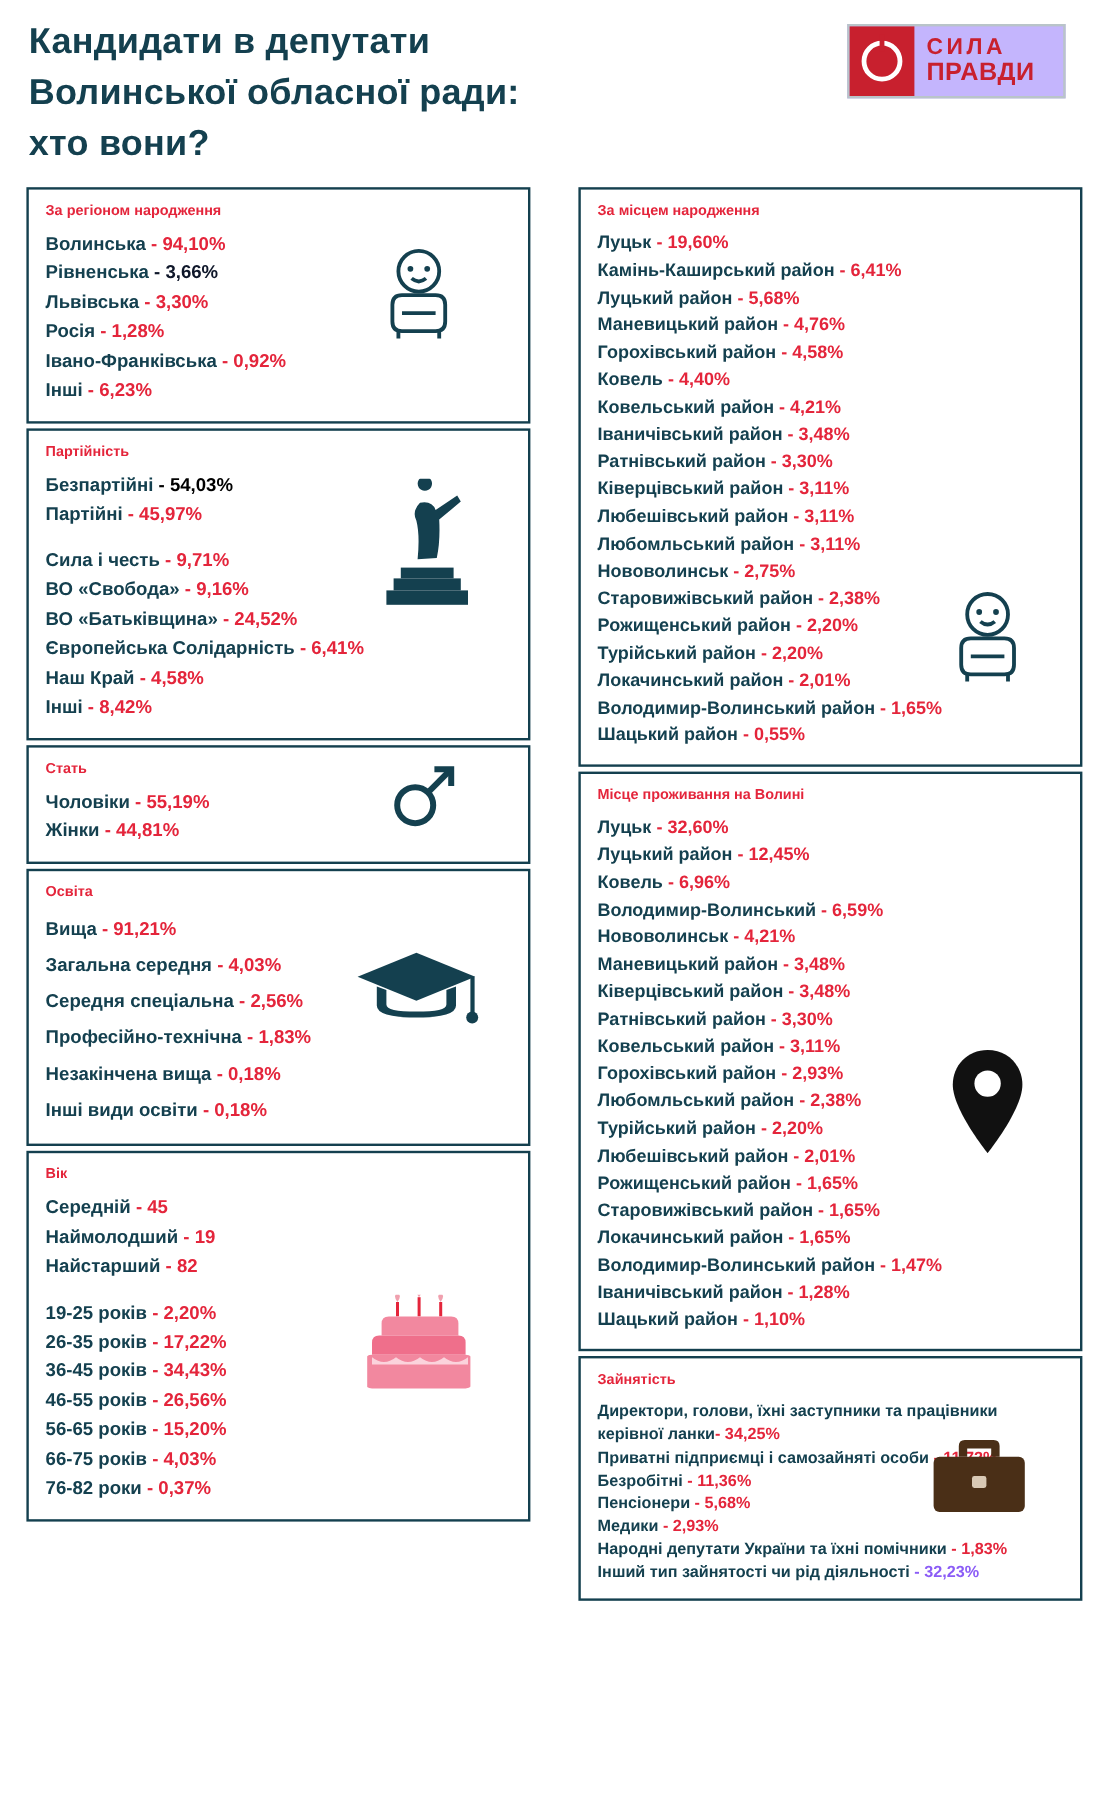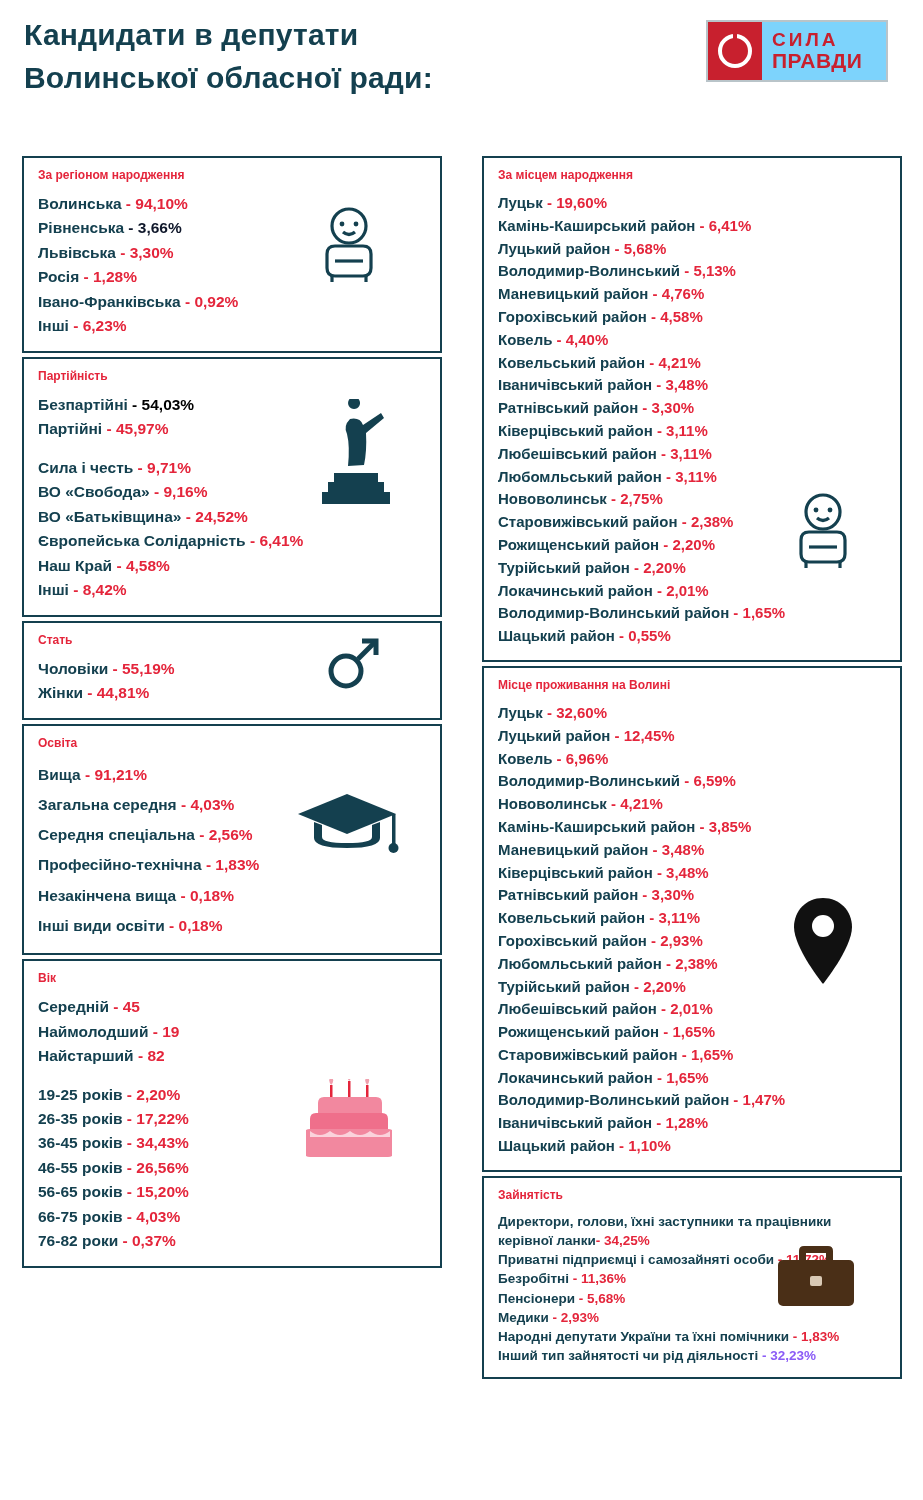--- a/index.html
+++ b/index.html
@@ -39,21 +39,21 @@
     width: 620px;
   }
   .title .line { display: block; white-space: nowrap; }
 
   .logo {
     position: absolute;
     top: 6px;
     right: 16px;
     width: 182px;
     height: 62px;
-    background: #7dd3fc;
+    background: #c4b5fd;
     border: 2px solid #b9c4c9;
     display: flex;
     align-items: center;
     box-sizing: border-box;
     margin-left: 20px;
   }
   .logo-mark {
     width: 54px;
     height: 58px;
     background: #c8202e;
@@ -164,20 +164,21 @@
 </style>
 </head>
 <body>
 
 <div class="page">
 
   <div class="header">
     <div class="title">
       <span class="line">Кандидати в депутати</span>
       <span class="line">Волинської обласної ради:</span>
+      <span class="line">хто вони?</span>
     </div>
     <div class="logo">
       <div class="logo-mark">
         <div class="logo-mark-inner"></div>
       </div>
       <div class="logo-text">
         <div class="l1">СИЛА</div>
         <div class="l2">ПРАВДИ</div>
       </div>
     </div>
@@ -316,21 +317,20 @@
   </div>
 
   <div class="col-right">
 
     <div class="panel">
       <div class="panel-title">За місцем народження</div>
       <ul class="rows dense">
         <li><span>Луцьк</span><span class="val" style="color: rgb(228, 37, 59);"> - 19,60%</span></li>
         <li><span>Камінь-Каширський район</span><span class="val" style="color: rgb(228, 37, 59);"> - 6,41%</span></li>
         <li><span>Луцький район</span><span class="val" style="color: rgb(228, 37, 59);"> - 5,68%</span></li>
-        <li><span>Володимир-Волинський</span><span class="val" style="color: rgb(228, 37, 59);"> - 5,13%</span></li>
         <li><span>Маневицький район</span><span class="val" style="color: rgb(228, 37, 59);"> - 4,76%</span></li>
         <li><span>Горохівський район</span><span class="val" style="color: rgb(228, 37, 59);"> - 4,58%</span></li>
         <li><span>Ковель</span><span class="val" style="color: rgb(228, 37, 59);"> - 4,40%</span></li>
         <li><span>Ковельський район</span><span class="val" style="color: rgb(228, 37, 59);"> - 4,21%</span></li>
         <li><span>Іваничівський район</span><span class="val" style="color: rgb(228, 37, 59);"> - 3,48%</span></li>
         <li><span>Ратнівський район</span><span class="val" style="color: rgb(228, 37, 59);"> - 3,30%</span></li>
         <li><span>Ківерцівський район</span><span class="val" style="color: rgb(228, 37, 59);"> - 3,11%</span></li>
         <li><span>Любешівський район</span><span class="val" style="color: rgb(228, 37, 59);"> - 3,11%</span></li>
         <li><span>Любомльський район</span><span class="val" style="color: rgb(228, 37, 59);"> - 3,11%</span></li>
         <li><span>Нововолинськ</span><span class="val" style="color: rgb(228, 37, 59);"> - 2,75%</span></li>
@@ -358,21 +358,20 @@
     </div>
 
     <div class="panel">
       <div class="panel-title">Місце проживання на Волині</div>
       <ul class="rows dense">
         <li><span>Луцьк</span><span class="val" style="color: rgb(228, 37, 59);"> - 32,60%</span></li>
         <li><span>Луцький район</span><span class="val" style="color: rgb(228, 37, 59);"> - 12,45%</span></li>
         <li><span>Ковель</span><span class="val" style="color: rgb(228, 37, 59);"> - 6,96%</span></li>
         <li><span>Володимир-Волинський</span><span class="val" style="color: rgb(228, 37, 59);"> - 6,59%</span></li>
         <li><span>Нововолинськ</span><span class="val" style="color: rgb(228, 37, 59);"> - 4,21%</span></li>
-        <li><span>Камінь-Каширський район</span><span class="val" style="color: rgb(228, 37, 59);"> - 3,85%</span></li>
         <li><span>Маневицький район</span><span class="val" style="color: rgb(228, 37, 59);"> - 3,48%</span></li>
         <li><span>Ківерцівський район</span><span class="val" style="color: rgb(228, 37, 59);"> - 3,48%</span></li>
         <li><span>Ратнівський район</span><span class="val" style="color: rgb(228, 37, 59);"> - 3,30%</span></li>
         <li><span>Ковельський район</span><span class="val" style="color: rgb(228, 37, 59);"> - 3,11%</span></li>
         <li><span>Горохівський район</span><span class="val" style="color: rgb(228, 37, 59);"> - 2,93%</span></li>
         <li><span>Любомльський район</span><span class="val" style="color: rgb(228, 37, 59);"> - 2,38%</span></li>
         <li><span>Турійський район</span><span class="val" style="color: rgb(228, 37, 59);"> - 2,20%</span></li>
         <li><span>Любешівський район</span><span class="val" style="color: rgb(228, 37, 59);"> - 2,01%</span></li>
         <li><span>Рожищенський район</span><span class="val" style="color: rgb(228, 37, 59);"> - 1,65%</span></li>
         <li><span>Старовижівський район</span><span class="val" style="color: rgb(228, 37, 59);"> - 1,65%</span></li>

